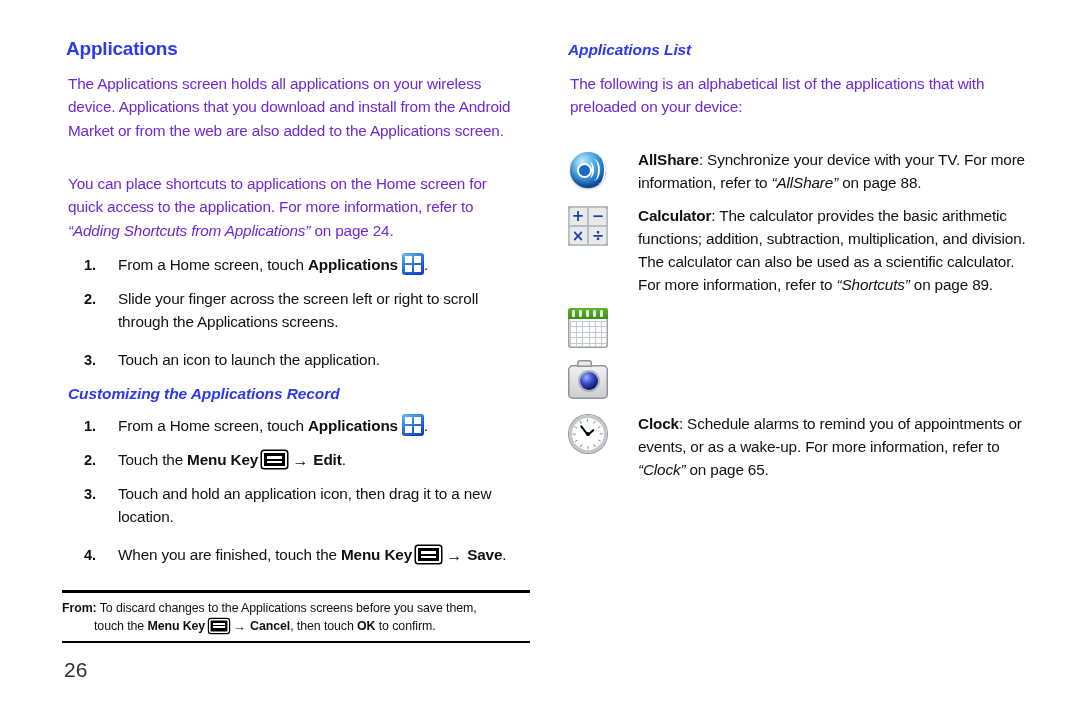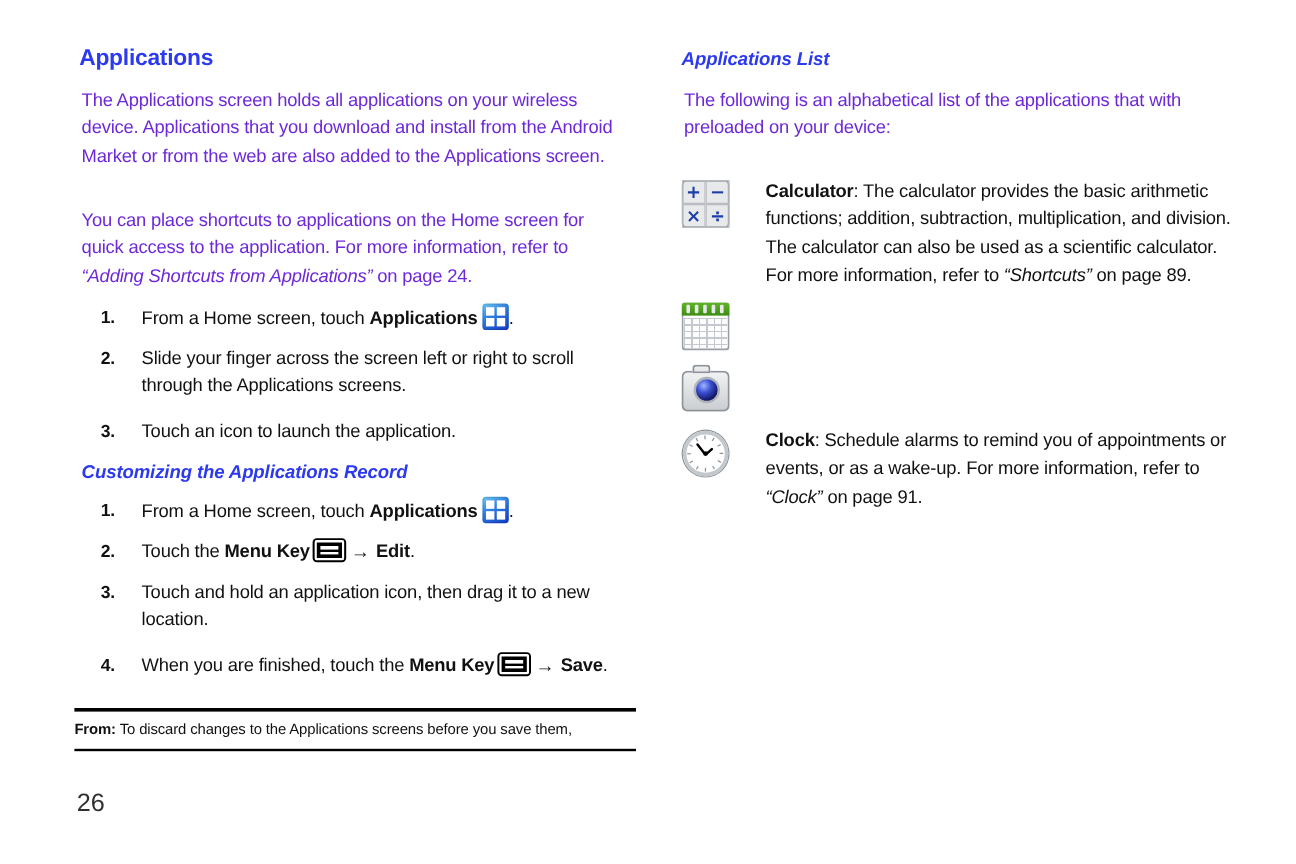--- a/index.html
+++ b/index.html
@@ -211,36 +211,48 @@
     <div class="step" style="left:84px;top:543px;width:450px;">
       <span class="step-num" style="left:0;top:1px;">4.</span>
       <span class="step-body" style="left:34px;top:0;width:420px;"><span>When you are finished, touch the </span><b>Menu Key</b>&nbsp;<span class="ico ico-menu"><i></i><i></i></span>&nbsp;<span class="arrow">→</span> <b>Save</b><span>.</span></span>
     </div>
 
     <div class="note-wrap" style="left:62px;top:590px;width:468px;">
       <div class="note-rule"></div>
       <div class="note-body">
         <b>From:</b>
         <span>To discard changes to the Applications screens before you save them,</span>
+        <span class="note-line2"><span>touch the </span><b>Menu Key</b>&nbsp;<span class="ico ico-menu"><i></i><i></i></span>&nbsp;<span class="arrow">→</span> <b>Cancel</b><span>, then touch </span><b>OK</b><span> to confirm.</span></span>
       </div>
       <div class="note-rule thin"></div>
     </div>
 
     <div class="page-num" style="left:64px;top:658px;">26</div>
   </div>
 
   <div class="col col-right">
 
     <div class="h2" style="left:28px;top:41px;">Applications List</div>
 
     <div class="para" style="left:30px;top:72px;width:468px;">The following is an alphabetical list of the applications that with preloaded on your device:</div>
   </div>
 
   <div class="applist">
 
+    <div class="app-row">
+      <div class="app-icon-cell">
+        <div class="icon-allshare">
+          <div class="ring"></div>
+          <div class="wave w1"></div>
+          <div class="wave w2"></div>
+          <div class="wave w3"></div>
+        </div>
+      </div>
+      <div class="app-text"><b>AllShare</b><span>: Synchronize your device with your TV. For more information, refer to </span><i>“AllShare”</i><span> on page 88.</span></div>
+    </div>
 
     <div class="app-row">
       <div class="app-icon-cell">
         <div class="icon-calc">
           <span>+</span>
           <span>−</span>
           <span>×</span>
           <span>÷</span>
         </div>
       </div>
@@ -284,17 +296,17 @@
           <div class="tick" style="transform:rotate(210deg)"></div>
           <div class="tick" style="transform:rotate(240deg)"></div>
           <div class="tick" style="transform:rotate(270deg)"></div>
           <div class="tick" style="transform:rotate(300deg)"></div>
           <div class="tick" style="transform:rotate(330deg)"></div>
           <div class="hand-m"></div>
           <div class="hand-h"></div>
           <div class="pin"></div>
         </div>
       </div>
-      <div class="app-text"><b>Clock</b><span>: Schedule alarms to remind you of appointments or events, or as a wake-up. For more information, refer to </span><i>“Clock”</i><span> on page 91.</span></div>
+      <div class="app-text"><b>Clock</b><span>: Schedule alarms to remind you of appointments or events, or as a wake-up. For more information, refer to </span><i>“Clock”</i><span> on page 65.</span></div>
     </div>
 
   </div>
 </div>
 
 </body></html>

